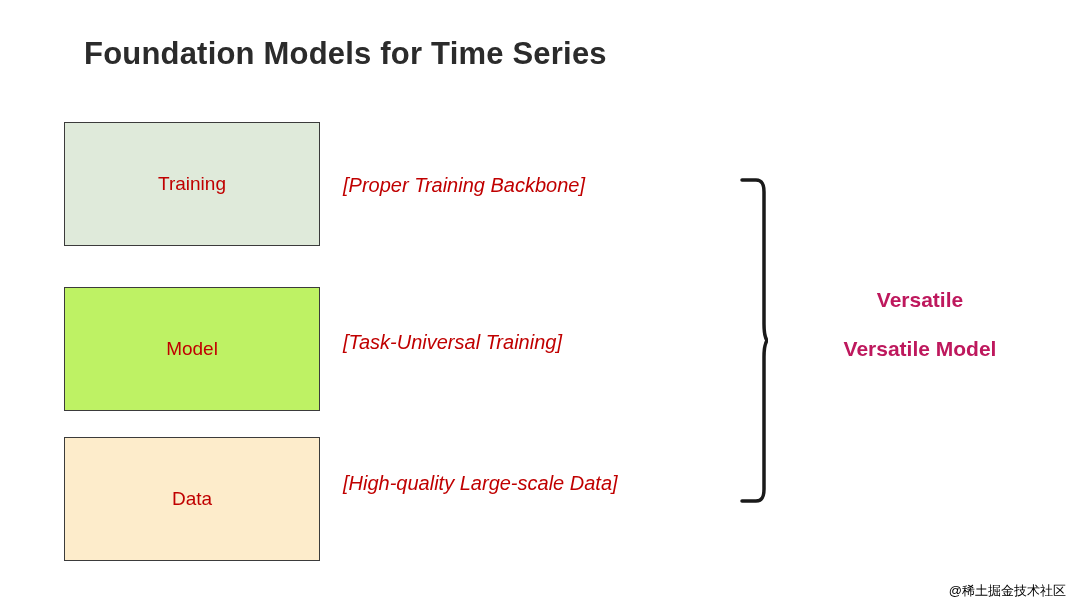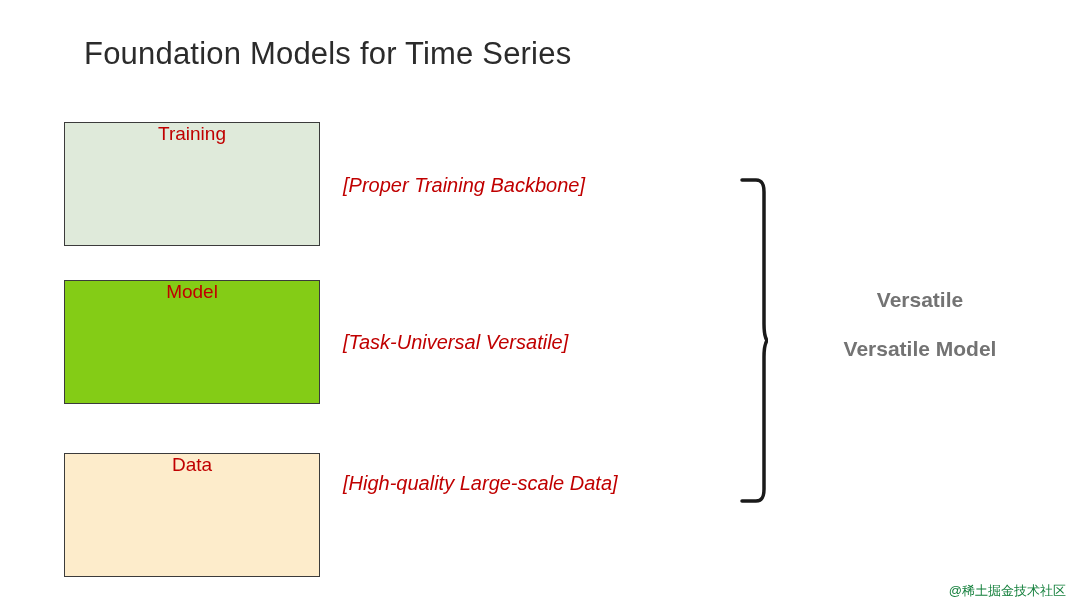--- a/index.html
+++ b/index.html
@@ -18,43 +18,43 @@
     width: 1080px;
     height: 608px;
     background: #ffffff;
   }
   .title {
     position: absolute;
     left: 84px;
     top: 36px;
     font-size: 31px;
     color: #2b2b2b;
-    font-weight: 400;
+    font-weight: 700;
     letter-spacing: 0.2px;
     white-space: nowrap;
   }
   .box {
     position: absolute;
     left: 64px;
     width: 256px;
     height: 124px;
     border: 1.5px solid #3b3b3b;
     box-sizing: border-box;
     display: flex;
-    align-items: flex-start;
+    align-items: center;
     justify-content: center;
   }
   .box-label {
     font-size: 19px;
     color: #c00000;
     font-weight: 400;
   }
   #box-training { top: 122px; background: #dfeada; }
   #box-model    { top: 280px; background: #d3e1f1; }
-  #box-data     { top: 437px; background: #fdeccb; margin-top: 16px; }
+  #box-data     { top: 437px; background: #fdeccb; }
 
   .bracket-text {
     position: absolute;
     left: 343px;
     font-size: 20px;
     font-style: italic;
     color: #c00000;
     white-space: nowrap;
   }
   #text-training { top: 174px; }
@@ -69,55 +69,55 @@
     height: 325px;
   }
   .brace svg { display: block; }
 
   .result {
     position: absolute;
     left: 790px;
     top: 275px;
     width: 260px;
     text-align: center;
-    color: #737373;
+    color: #be185d;
     font-weight: bold;
     font-size: 21px;
     line-height: 49px;
   }
   .result div { white-space: nowrap; }
 
   .watermark {
     position: absolute;
     right: 14px;
     bottom: 8px;
     font-size: 13px;
-    color: #15803d;
+    color: #000000;
     white-space: nowrap;
   }
 </style>
 </head>
 <body>
 
 <div class="slide">
 
   <div class="title">Foundation Models for Time Series</div>
 
   <div class="box" id="box-training" style="background: rgb(223, 234, 218);">
     <span class="box-label">Training</span>
   </div>
-  <div class="box" id="box-model" style="background: #84cc16;">
+  <div class="box" id="box-model" style="background: #bef264; margin-top: 7px;">
     <span class="box-label">Model</span>
   </div>
   <div class="box" id="box-data" style="background: rgb(253, 236, 203);">
     <span class="box-label">Data</span>
   </div>
 
   <div class="bracket-text" id="text-training">[Proper Training Backbone]</div>
-  <div class="bracket-text" id="text-model">[Task-Universal Versatile]</div>
+  <div class="bracket-text" id="text-model">[Task-Universal Training]</div>
   <div class="bracket-text" id="text-data">[High-quality Large-scale Data]</div>
 
   <div class="brace">
     <svg width="28" height="325" viewBox="0 0 28 325" fill="none" xmlns="http://www.w3.org/2000/svg">
       <path d="M2 2 H16 C22 2 24 6 24 14 V146 C24 156 26 161 27 162.5 C26 164 24 169 24 179 V311 C24 319 22 323 16 323 H2" stroke="#1a1a1a" stroke-width="3.5" fill="none" stroke-linecap="round" stroke-linejoin="round"></path>
     </svg>
   </div>
 
   <div class="result">
     <div>Versatile</div>

